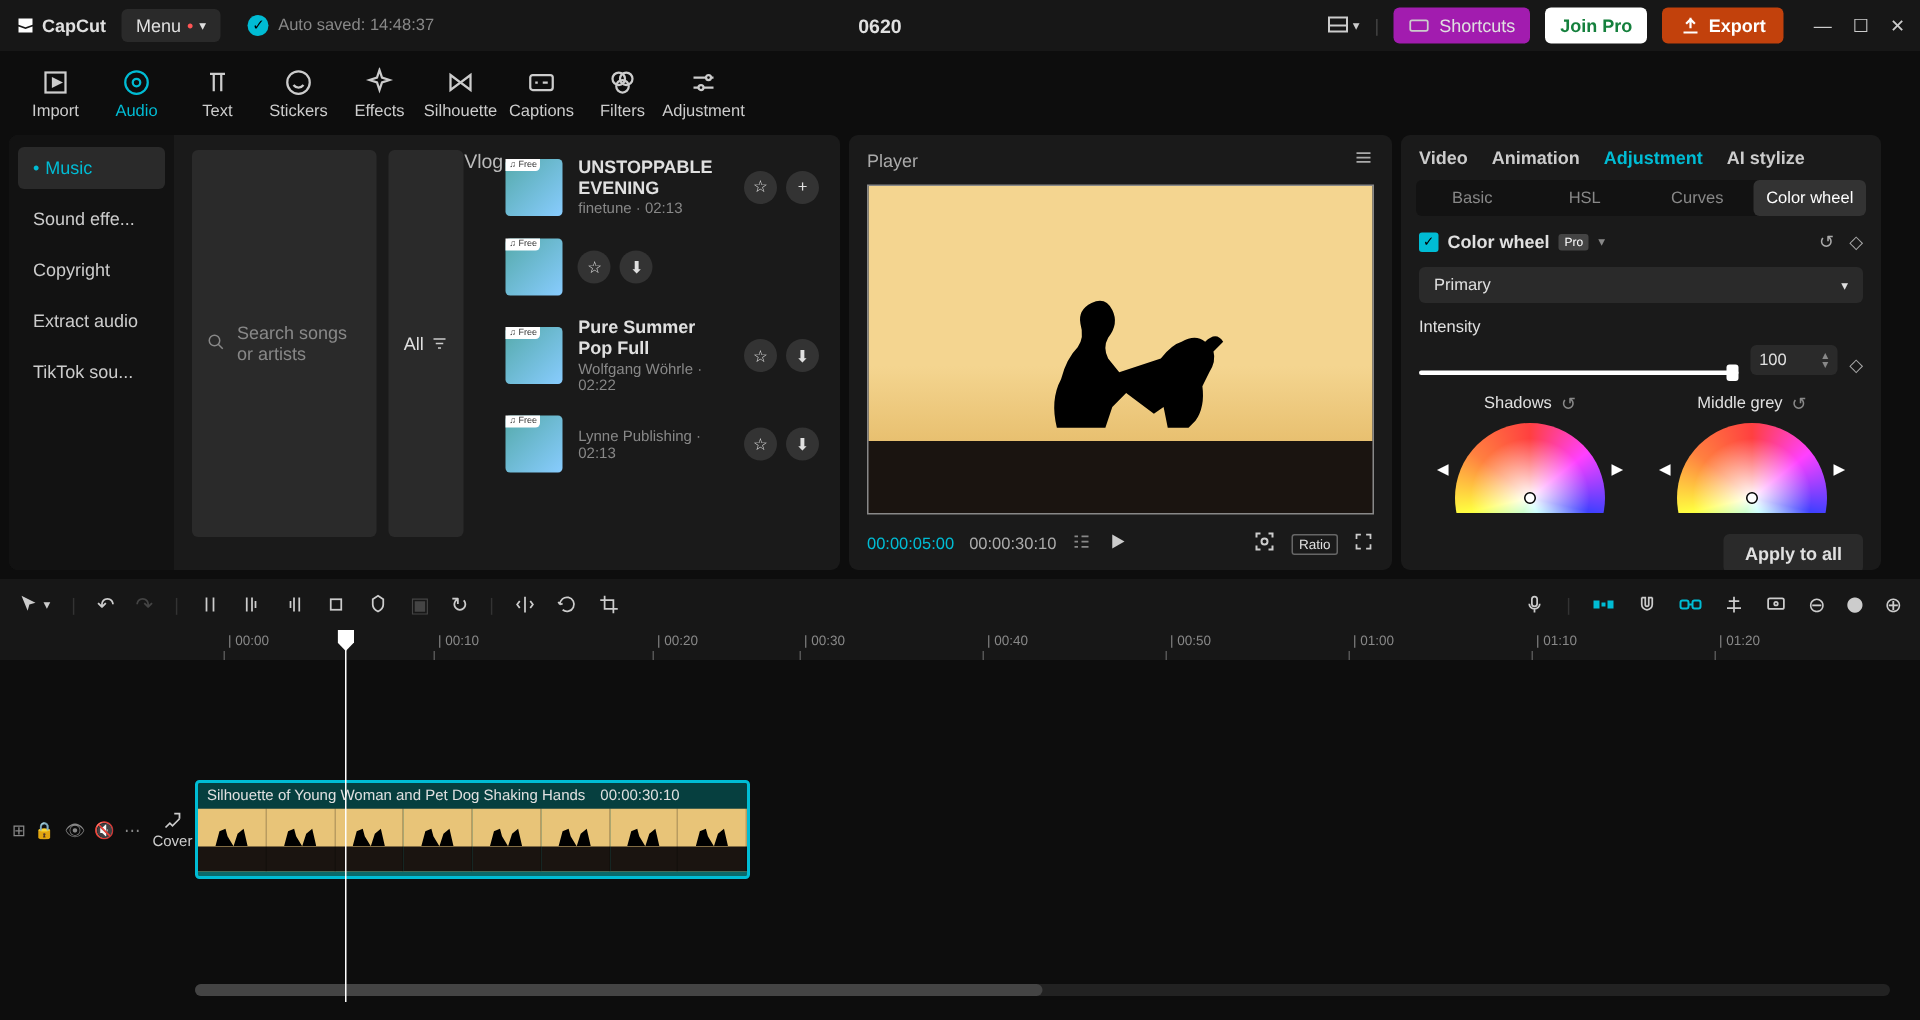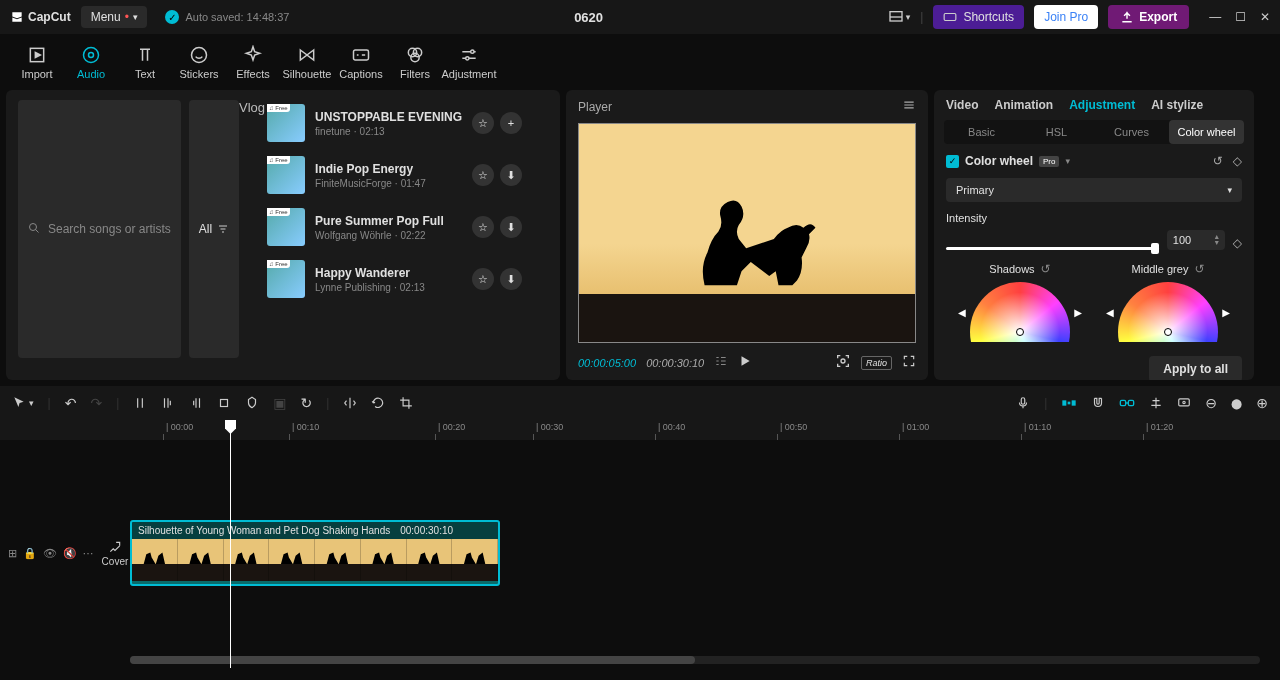--- a/index.html
+++ b/index.html
@@ -6,23 +6,23 @@
 body { background: #0d0d0d; color: #e0e0e0; width: 1280px; height: 680px; overflow: hidden; font-size: 12px; }
 
 
 .topbar { height: 34px; background: #171717; display: flex; align-items: center; padding: 14px 10px; gap: 10px; }
 .logo { display: flex; align-items: center; gap: 4px; font-weight: 600; font-size: 12px; }
 .menu-btn { background: #2a2a2a; border-radius: 4px; padding: 4px 10px; display: flex; align-items: center; gap: 4px; font-size: 12px; }
 .autosave { display: flex; align-items: center; gap: 6px; color: #888; font-size: 11px; margin-left: 8px; }
 .autosave-dot { width: 14px; height: 14px; border-radius: 50%; background: #00bcd4; display: flex; align-items: center; justify-content: center; color: #000; font-size: 10px; }
 .title { flex: 1; text-align: center; font-weight: 600; font-size: 13px; }
 .topbar-right { display: flex; align-items: center; gap: 10px; }
-.btn-flat { background: #4c1d95; padding: 5px 10px; border-radius: 4px; display: flex; align-items: flex-end; gap: 6px; font-size: 12px; }
-.btn-joinpro { background: #fff; color: #3b82f6; font-weight: 400; padding: 5px 10px; border-radius: 4px; }
-.btn-export { background: #701a75; color: #fff; font-weight: 600; padding: 5px 12px; border-radius: 4px; display: flex; align-items: center; gap: 5px; }
+.btn-flat { background: #a21caf; padding: 5px 10px; border-radius: 4px; display: flex; align-items: flex-end; gap: 6px; font-size: 12px; }
+.btn-joinpro { background: #fff; color: #15803d; font-weight: 700; padding: 5px 10px; border-radius: 4px; }
+.btn-export { background: #c2410c; color: #fff; font-weight: 600; padding: 5px 12px; border-radius: 4px; display: flex; align-items: center; gap: 5px; }
 .win-ctrl { display: flex; gap: 14px; margin-left: 10px; color: #ccc; }
 
 
 .tooltabs { height: 56px; background: #0d0d0d; display: flex; padding: 0 10px; gap: 0; }
 .ttab { width: 54px; display: flex; flex-direction: column; align-items: center; justify-content: center; gap: 3px; font-size: 11px; color: #ccc; cursor: pointer; }
 .ttab.active { color: #00bcd4; }
 .ttab svg { width: 20px; height: 20px; }
 
 
 .main3 { display: flex; height: 290px; gap: 6px; padding: 0 6px; }
@@ -44,21 +44,21 @@
 .song-title { font-size: 12px; font-weight: 600; }
 .song-meta { font-size: 10px; color: #888; margin-top: 2px; }
 .song-actions { display: flex; gap: 6px; }
 .icon-btn { width: 22px; height: 22px; border-radius: 50%; background: #333; display: flex; align-items: center; justify-content: center; font-size: 11px; cursor: pointer; }
 
 .center { width: 362px; display: flex; flex-direction: column; }
 .player-head { display: flex; justify-content: space-between; align-items: center; padding: 8px 12px; font-size: 12px; color: #aaa; }
 .player-body { flex: 1; padding: 0 12px; }
 .preview { width: 100%; height: 220px; background: linear-gradient(to bottom, #f4d590 0%, #f4d590 55%, #e8c070 78%, #1a1410 78%, #1a1410 100%); position: relative; border: 1px solid #888; }
 .silhouette { position: absolute; bottom: 20%; left: 25%; width: 55%; height: 55%; }
-.player-ctrl { display: flex; align-items: center; padding: 8px 12px; gap: 10px; font-style: italic; }
+.player-ctrl { display: flex; align-items: center; padding: 8px 12px; gap: 10px; }
 .tc1 { color: #00bcd4; font-size: 11px; }
 .tc2 { color: #aaa; font-size: 11px; }
 .player-ctrl .spacer { flex: 1; }
 .pcbtn { color: #ccc; cursor: pointer; font-size: 14px; }
 .ratio-tag { border: 1px solid #666; font-size: 9px; padding: 1px 4px; border-radius: 2px; }
 
 .right { width: 320px; display: flex; flex-direction: column; }
 .rtabs { display: flex; padding: 8px 12px; gap: 16px; font-size: 12px; }
 .rtab { color: #ccc; cursor: pointer; font-weight: 600; }
 .rtab.active { color: #00bcd4; }
@@ -225,20 +225,27 @@
         <circle cx="16" cy="8" r="2"></circle>
         <circle cx="10" cy="16" r="2"></circle>
       </svg>
     <span>Adjustment</span>
   </div>
 </div>
 
 <div class="main3">
 
   <div class="panel left">
+    <div class="leftnav">
+      <div class="leftnav-item active"><span style="margin-right:4px">•</span><span>Music</span></div>
+      <div class="leftnav-item">Sound effe...</div>
+      <div class="leftnav-item">Copyright</div>
+      <div class="leftnav-item">Extract audio</div>
+      <div class="leftnav-item">TikTok sou...</div>
+    </div>
     <div class="leftcontent">
       <div class="searchrow">
         <div class="searchbox">
           <span>
             <svg width="12" height="12" viewBox="0 0 24 24" fill="none" stroke="#888" stroke-width="2">
                 <circle cx="10" cy="10" r="7"></circle>
                 <path d="M21 21l-6-6"></path>
               </svg>
           </span>
           <span>Search songs or artists</span>
@@ -258,44 +265,39 @@
       <div class="song-title">UNSTOPPABLE EVENING</div>
       <div class="song-meta">finetune · 02:13</div>
     </div>
     <div class="song-actions">
       <div class="icon-btn">☆</div>
       <div class="icon-btn">+</div>
     </div>
           </div>
           <div class="song">
     <div class="song-thumb"></div>
-    <div class="song-info">
-      <div class="song-title">Indie Pop Energy</div>
-      <div class="song-meta">FiniteMusicForge · 01:47</div>
-    </div>
     <div class="song-actions">
       <div class="icon-btn">☆</div>
       <div class="icon-btn">⬇</div>
     </div>
           </div>
           <div class="song">
     <div class="song-thumb"></div>
     <div class="song-info">
       <div class="song-title">Pure Summer Pop Full</div>
       <div class="song-meta">Wolfgang Wöhrle · 02:22</div>
     </div>
     <div class="song-actions">
       <div class="icon-btn">☆</div>
       <div class="icon-btn">⬇</div>
     </div>
           </div>
           <div class="song">
     <div class="song-thumb"></div>
     <div class="song-info">
-      <div class="song-title">Happy Wanderer</div>
       <div class="song-meta">Lynne Publishing · 02:13</div>
     </div>
     <div class="song-actions">
       <div class="icon-btn">☆</div>
       <div class="icon-btn">⬇</div>
     </div>
           </div>
         </div>
     </div>
   </div>
@@ -511,21 +513,21 @@
         <circle cx="12" cy="11" r="2"></circle>
       </svg>
     </span>
   <span class="tbicon">⊖</span>
   <span class="tbicon" style="font-size:10px">⬤</span>
   <span class="tbicon">⊕</span>
 </div>
 
 <div class="timeline-wrap">
   <div class="ruler" id="ruler">
-      <div class="ruler-tick" style="left: 166px;">| 00:00</div>
+      <div class="ruler-tick" style="left: 152px;">| 00:00</div>
       <div class="ruler-tick" style="left: 292px;">| 00:10</div>
       <div class="ruler-tick" style="left: 438px;">| 00:20</div>
       <div class="ruler-tick" style="left: 536px;">| 00:30</div>
       <div class="ruler-tick" style="left: 658px;">| 00:40</div>
       <div class="ruler-tick" style="left: 780px;">| 00:50</div>
       <div class="ruler-tick" style="left: 902px;">| 01:00</div>
       <div class="ruler-tick" style="left: 1024px;">| 01:10</div>
       <div class="ruler-tick" style="left: 1146px;">| 01:20</div>
     </div>
   <div class="playhead"></div>

